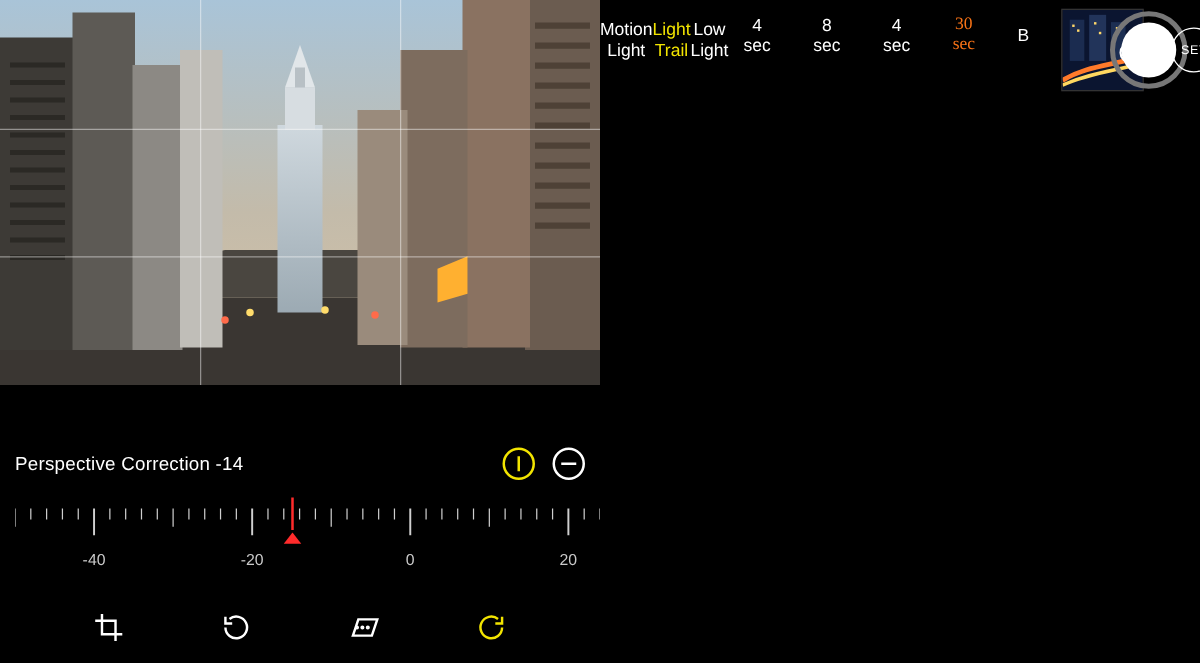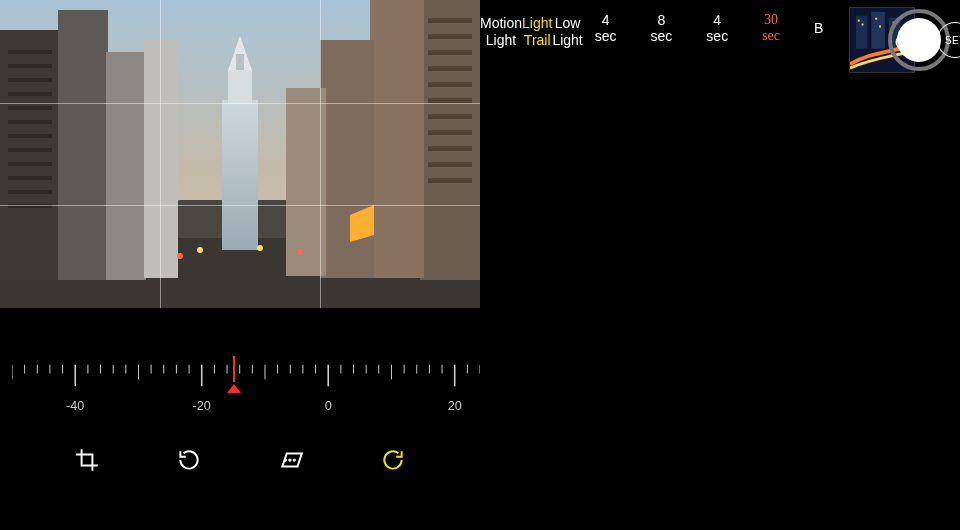--- a/index.html
+++ b/index.html
@@ -134,20 +134,29 @@
         <polygon points="350,215 374,205 374,235 350,242" fill="#ffb030"></polygon>
       </svg>
       <div class="grid-line grid-h1"></div>
       <div class="grid-line grid-h2"></div>
       <div class="grid-line grid-v1"></div>
       <div class="grid-line grid-v2"></div>
     </div>
 
     <div class="gap"></div>
 
+    <div class="slider-bar">
+      <span class="slider-label">Perspective Correction -14</span>
+      <div class="round-btn accent">
+          <div class="bar"></div>
+        </div>
+      <div class="round-btn">
+          <div class="minus"></div>
+        </div>
+    </div>
 
     <div class="ruler-wrap">
       <div class="ruler">
         <svg viewBox="0 0 480 74">
           <g id="ticks">
               <line x1="0" x2="0" y1="6" y2="21" stroke="#cfcfcf" stroke-width="1"></line>
               <line x1="12.972972972972974" x2="12.972972972972974" y1="6" y2="15" stroke="#cfcfcf" stroke-width="1"></line>
               <line x1="25.945945945945947" x2="25.945945945945947" y1="6" y2="15" stroke="#cfcfcf" stroke-width="1"></line>
               <line x1="38.91891891891892" x2="38.91891891891892" y1="6" y2="15" stroke="#cfcfcf" stroke-width="1"></line>
               <line x1="51.891891891891895" x2="51.891891891891895" y1="6" y2="15" stroke="#cfcfcf" stroke-width="1"></line>

